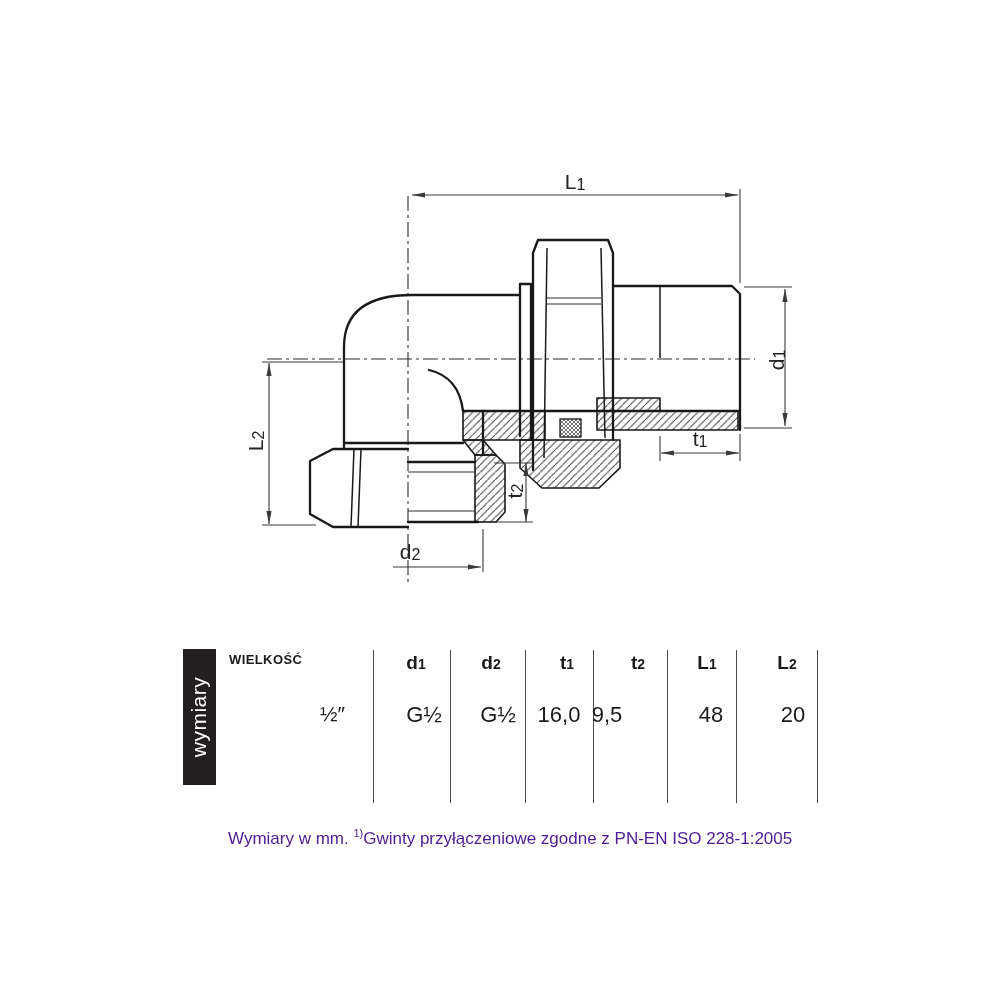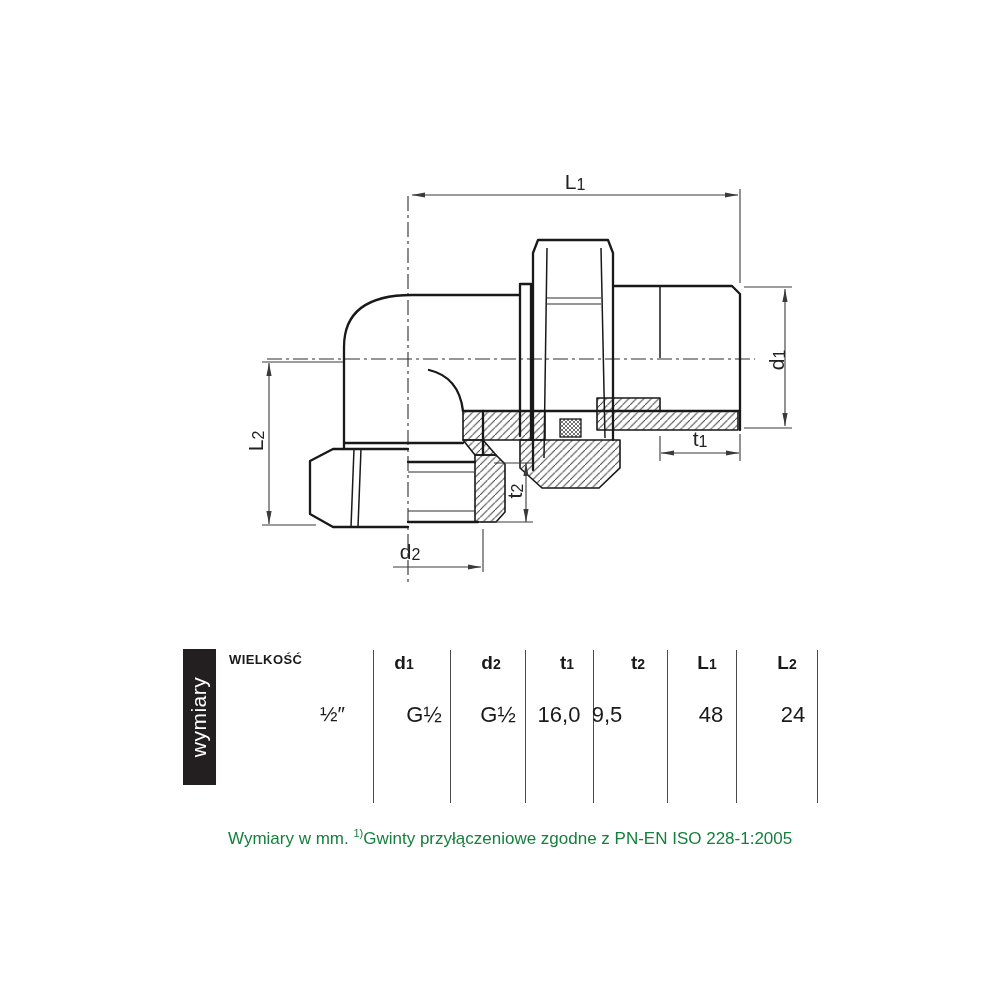--- a/index.html
+++ b/index.html
@@ -21,21 +21,21 @@
   .tbl-sidebar{position:absolute;left:183px;top:649px;width:33px;height:136px;background:#231f20;
                display:flex;align-items:center;justify-content:center;}
   .tbl-sidebar span{transform:rotate(-90deg);white-space:nowrap;color:#fff;font-size:21px;letter-spacing:0.5px;}
   .tbl-sep{position:absolute;top:650px;height:153px;width:1px;background:#4a4a4a;}
   .th{position:absolute;top:652px;font-weight:bold;font-size:19px;transform:translateX(-50%);white-space:nowrap;}
   .td{position:absolute;top:702px;font-size:22px;transform:translateX(-50%);white-space:nowrap;}
   .th .sub,.td .sub{font-size:14px;}
   .size-head{position:absolute;left:229px;top:652px;width:118px;font-weight:bold;font-size:13px;letter-spacing:0.4px;}
   .size-val{position:absolute;left:230px;top:702px;width:115px;text-align:right;font-size:21px;}
   
-  .footnote{position:absolute;left:228px;top:827px;font-size:17px;color:#15803d;white-space:nowrap;}
+  .footnote{position:absolute;left:228px;top:827px;font-size:17px;color:#4c1d95;white-space:nowrap;}
   .footnote sup{font-size:11px;}
 </style>
 </head>
 <body>
 
 <div id="stage">
 
   <svg id="drawing" viewBox="0 0 1000 620" xmlns="http://www.w3.org/2000/svg" aria-hidden="true">
     <defs>
       <pattern id="hatch" patternUnits="userSpaceOnUse" width="7.5" height="7.5">
@@ -130,32 +130,32 @@
     <div class="size-val">½″</div>
 
     <div class="tbl-sep" style="left:373px"></div>
     <div class="tbl-sep" style="left:450px"></div>
     <div class="tbl-sep" style="left:525px"></div>
     <div class="tbl-sep" style="left:593px"></div>
     <div class="tbl-sep" style="left:667px"></div>
     <div class="tbl-sep" style="left:736px"></div>
     <div class="tbl-sep" style="left:817px"></div>
 
-    <div class="th" style="left:404px"><span>d</span><span class="sub">1</span></div>
+    <div class="th" style="left:416px"><span>d</span><span class="sub">1</span></div>
     <div class="th" style="left:491px"><span>d</span><span class="sub">2</span></div>
     <div class="th" style="left:567px"><span>t</span><span class="sub">1</span></div>
     <div class="th" style="left:638px"><span>t</span><span class="sub">2</span></div>
     <div class="th" style="left:707px"><span>L</span><span class="sub">1</span></div>
     <div class="th" style="left:787px"><span>L</span><span class="sub">2</span></div>
 
     <div class="td" style="left:424px">G½</div>
     <div class="td" style="left:498px">G½</div>
     <div class="td" style="left:559px">16,0</div>
     <div class="td" style="left:607px">9,5</div>
     <div class="td" style="left:711px">48</div>
-    <div class="td" style="left:793px">24</div>
+    <div class="td" style="left:793px">20</div>
   </div>
 
   <div class="footnote">
     <span>Wymiary w mm. </span><sup>1)</sup><span>Gwinty przyłączeniowe zgodne z PN-EN ISO 228-1:2005</span>
   </div>
 
 </div>
 
 </body></html>

